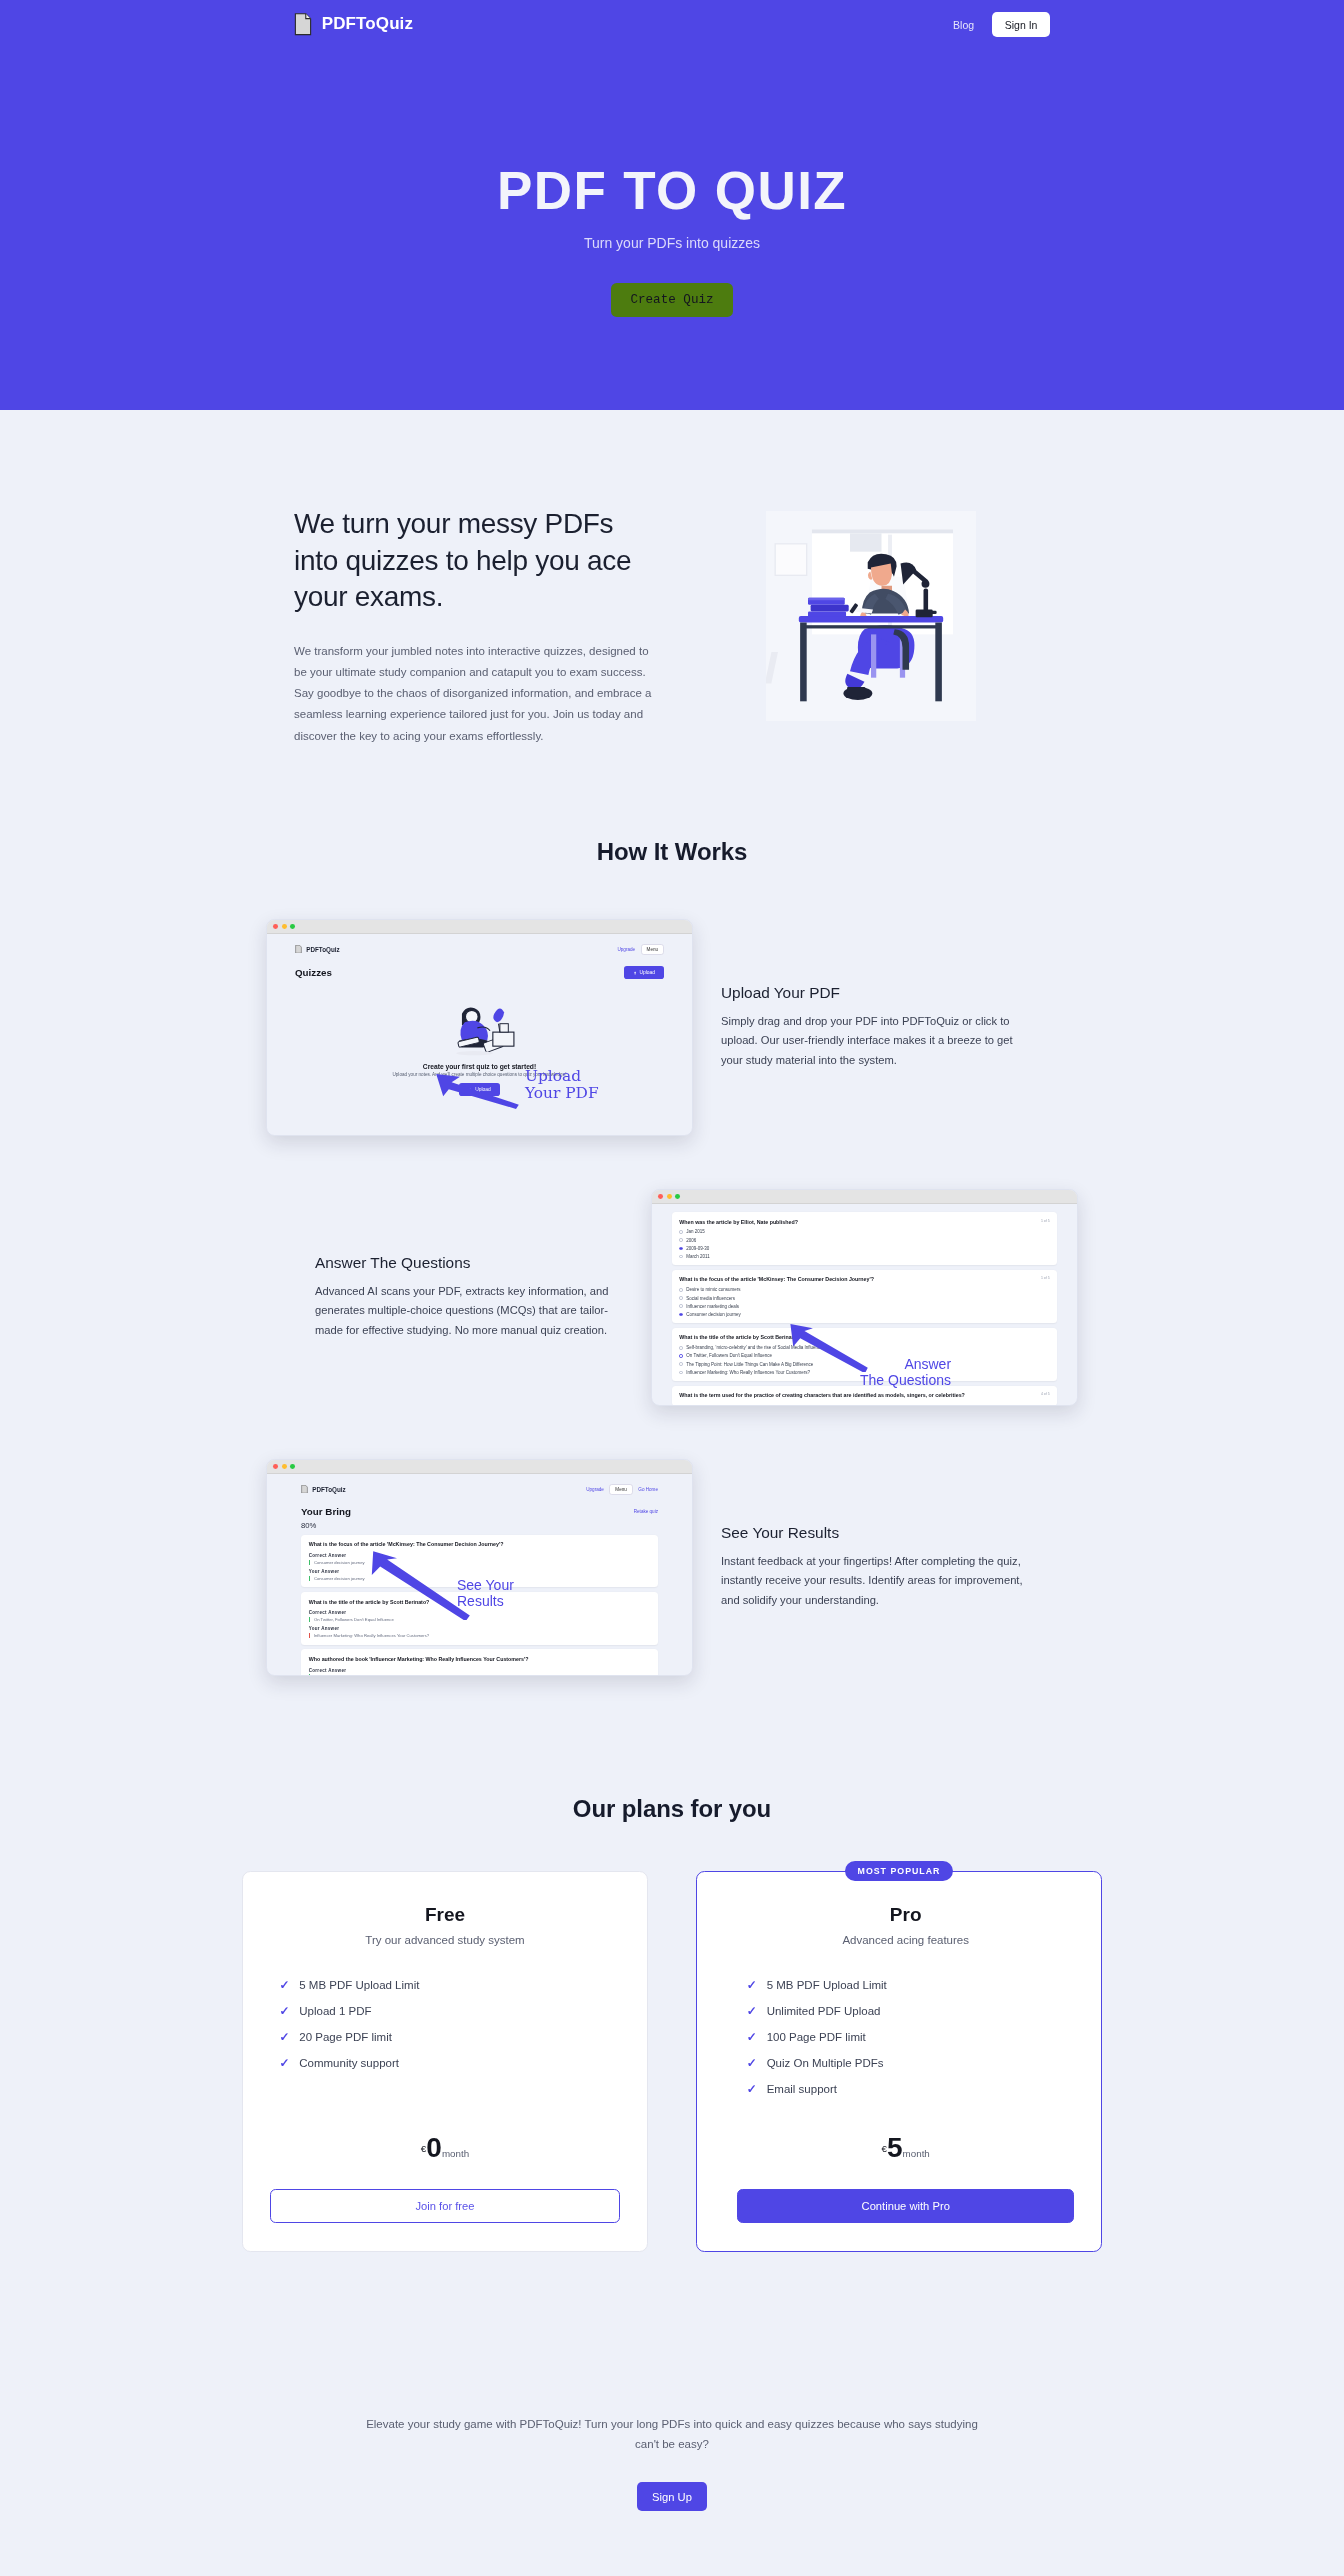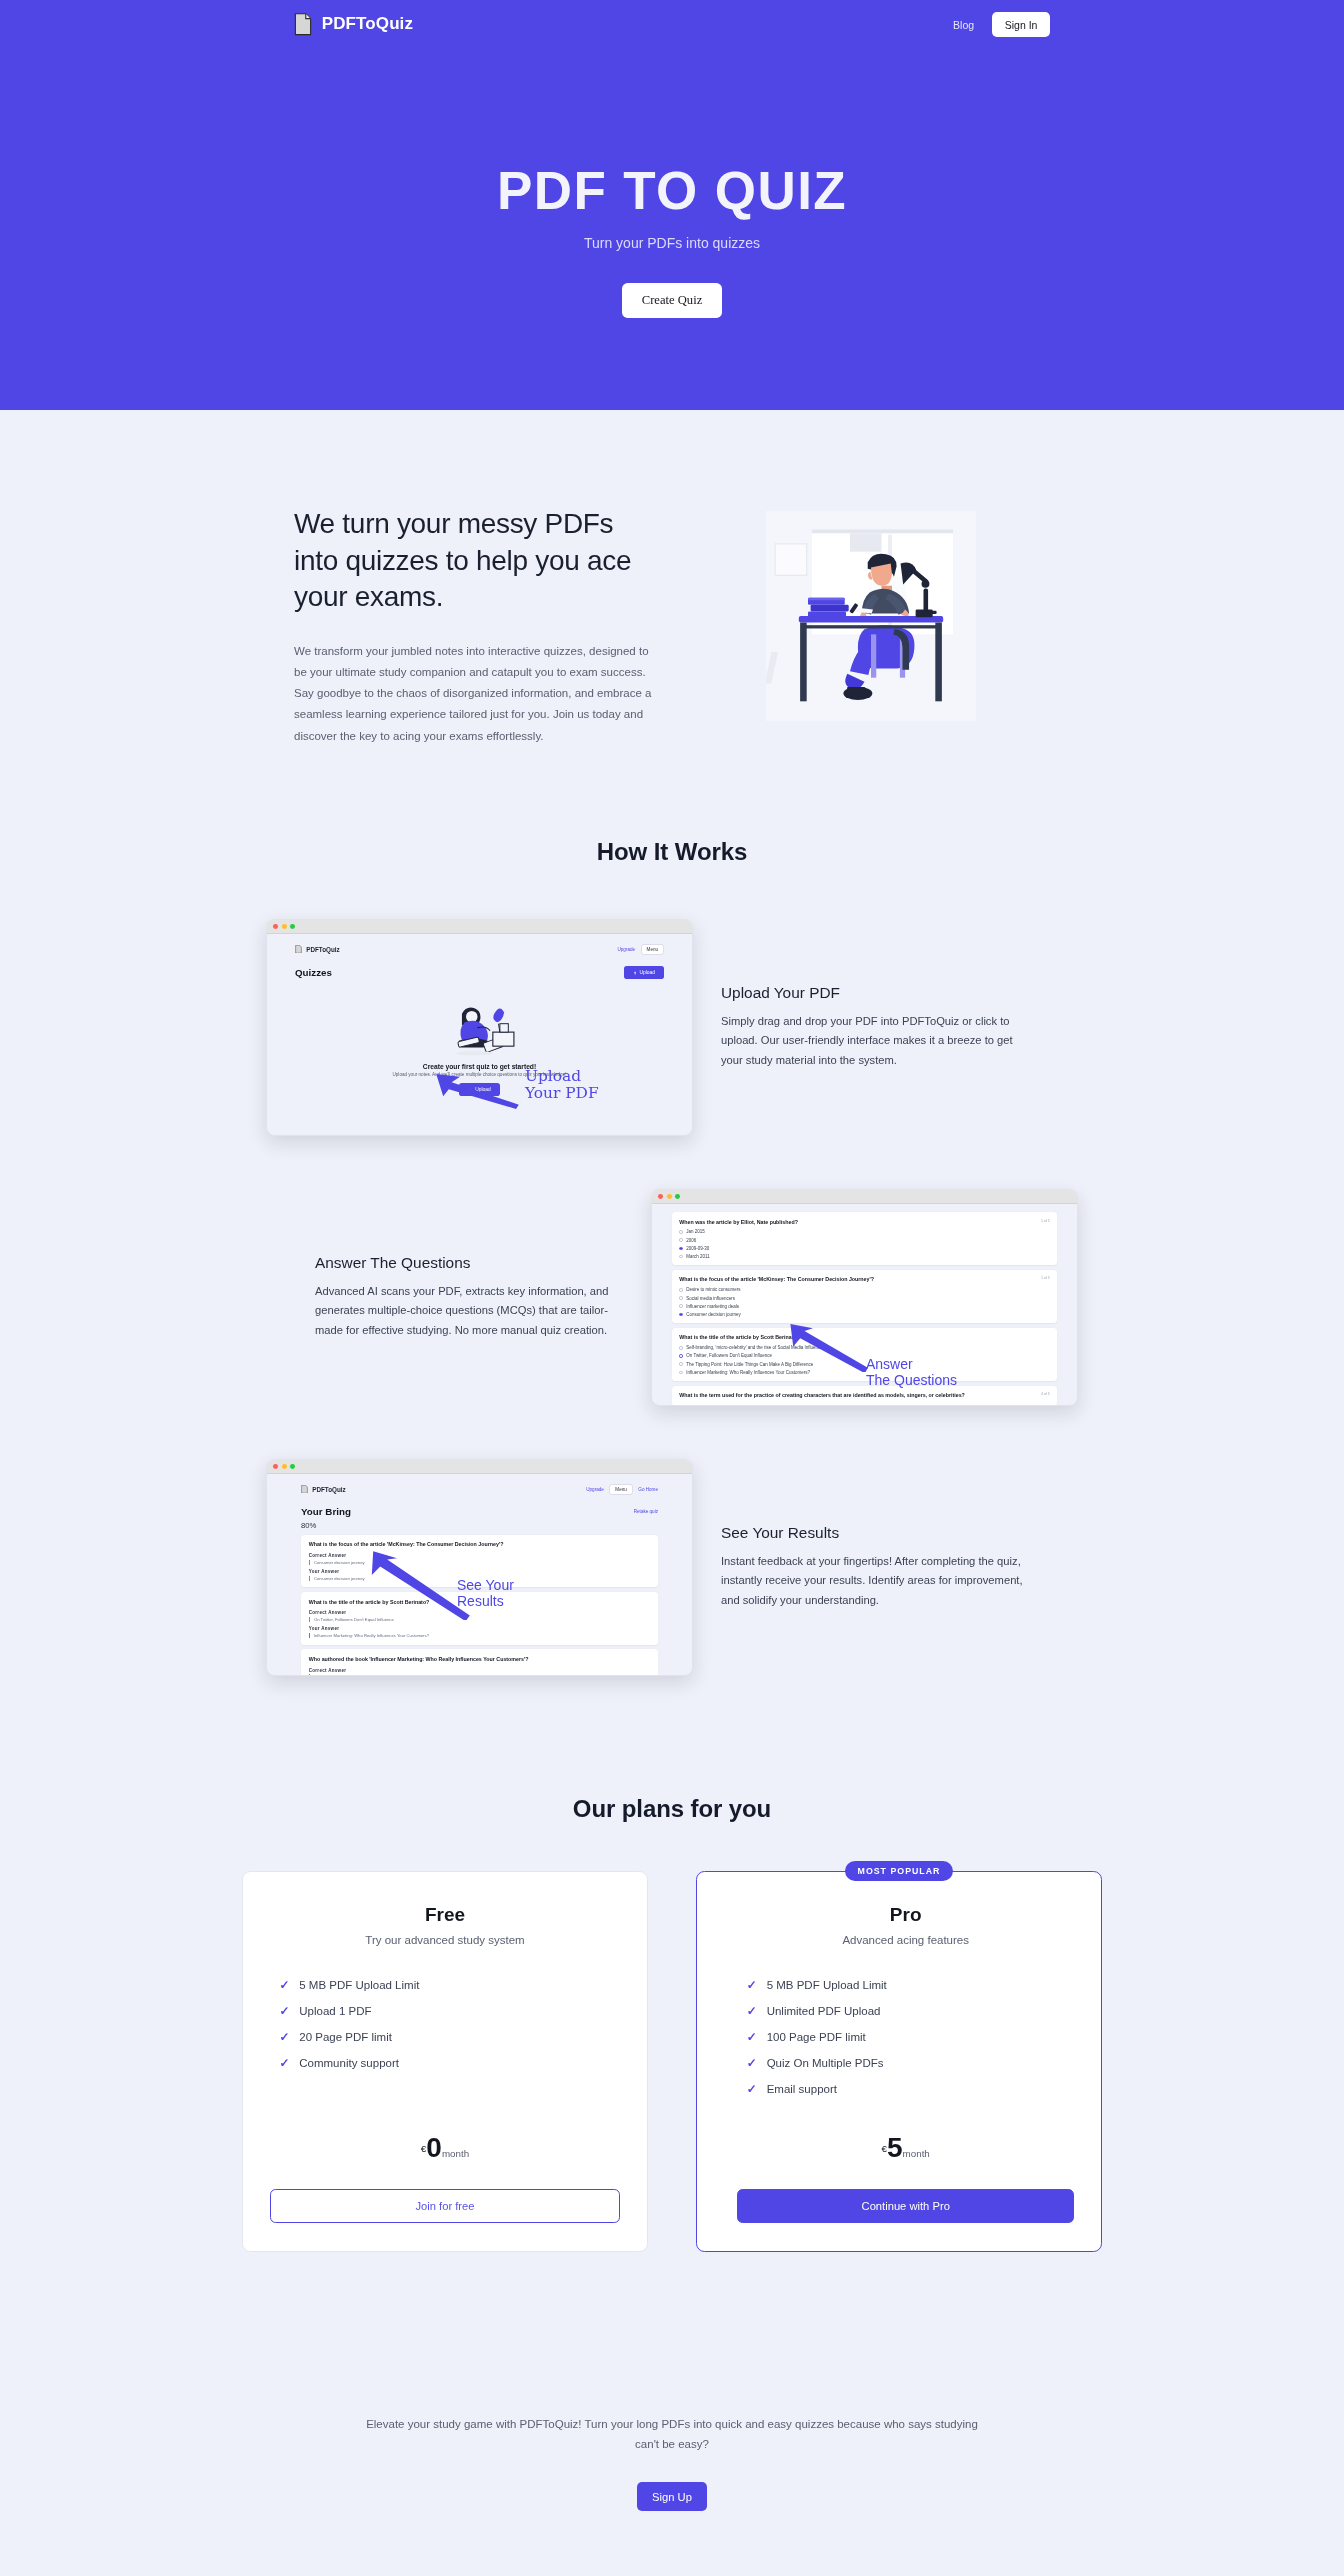--- a/index.html
+++ b/index.html
@@ -38,23 +38,23 @@
     display: flex; flex-direction: column;
     align-items: center; justify-content: flex-start;
     padding-top: 115px;
   }
   .hero-title {
     color: #f3f4fb; font-size: 53px; font-weight: bold;
     letter-spacing: 1.4px; line-height: 1;
   }
   .hero-sub { color: #dcdafb; font-size: 14px; margin-top: 18px; }
   .hero-cta {
-    margin-top: 32px; background: #ffffff; color: #14161f;
+    margin-top: 32px; background: #4d7c0f; color: #14161f;
     border: none; border-radius: 5.6px; padding: 9.8px 19.6px;
-    font-size: 12.6px; font-family: Liberation Serif, serif; cursor: pointer;
+    font-size: 12.6px; font-family: Liberation Mono, monospace; cursor: pointer;
   }
 
   
   .intro {
     display: flex; align-items: flex-start; gap: 34px;
     padding: 88px 294px 0 294px;
   }
   .intro-left { width: 364px; padding-top: 8.4px; }
   .intro-head {
     font-size: 28px; font-weight: 400; line-height: 1.3;
@@ -392,21 +392,21 @@
               <span>Influencer Marketing: Who Really Influences Your Customers?</span>
             </div>
         </div>
         <div class="q-card">
           <div class="q-title">What is the term used for the practice of creating characters that are identified as models, singers, or celebrities?</div>
           <div class="q-count">4 of 5</div>
         </div>
         <svg class="arrow" style="left:137px;top:120px;" width="83" height="48" viewBox="0 0 118 68">
           <path d="M112 62 L22 10 L34 6 L2 0 L6 32 L16 20 L108 70 Z" fill="#4f46e5"></path>
         </svg>
-        <div class="annot sans" style="left:214px;top:153px;">
+        <div class="annot sans" style="left:208px;top:153px;text-align:right;">
           <div>Answer</div>
             <div>The Questions</div>
         </div>
       </div>
     </div>
     <div class="step-text">
       <div class="step-h">Answer The Questions</div>
       <div class="step-p">Advanced AI scans your PDF, extracts key information, and generates multiple-choice questions (MCQs) that are tailor-made for effective studying. No more manual quiz creation.</div>
     </div>
   </div>

